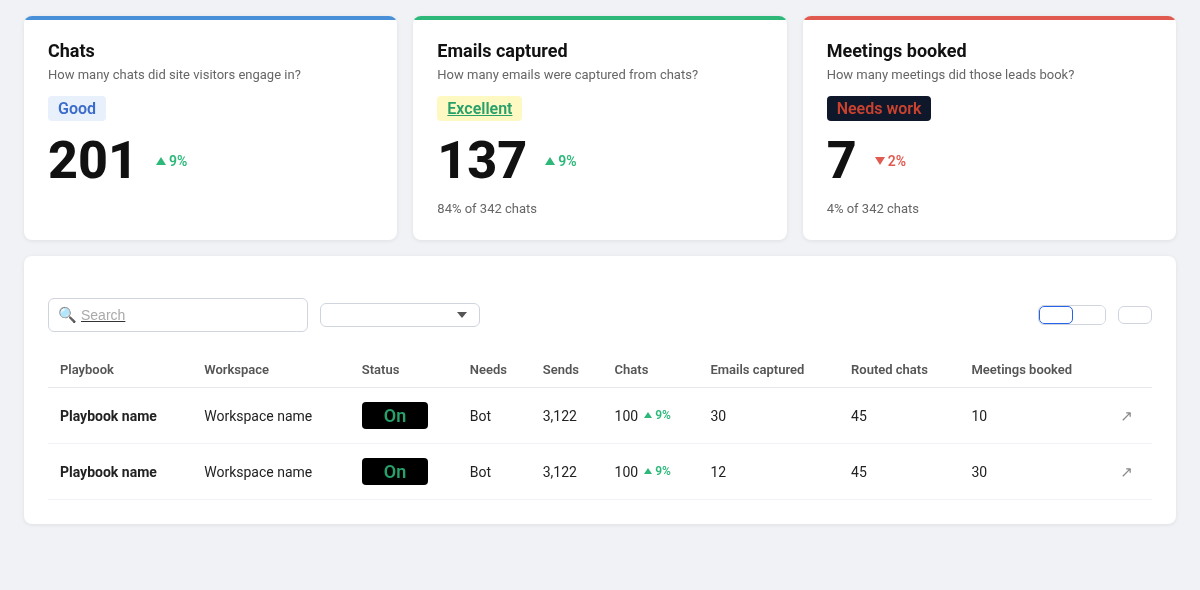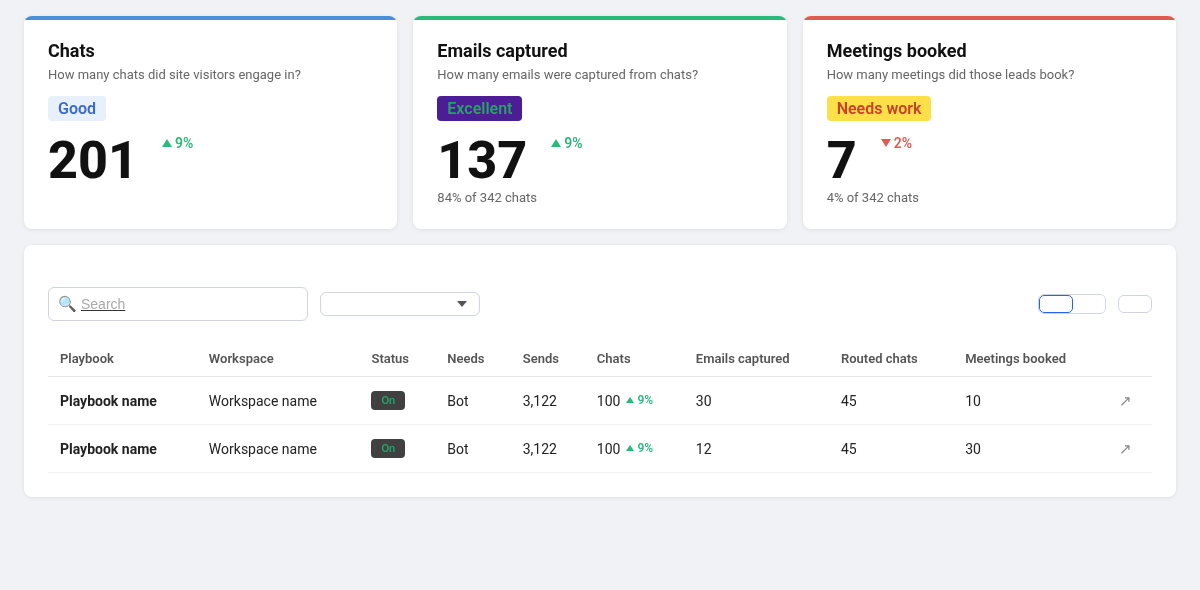--- a/index.html
+++ b/index.html
@@ -60,34 +60,35 @@
       font-weight: 600;
       margin-bottom: 14px;
     }
 
     .badge-good {
       background: #e8f0fc;
       color: #3a6bc9;
     }
 
     .badge-excellent {
-      background: #4c1d95;
+      background: #fef9c3;
       color: #28a06a;
+      text-decoration: underline;
     }
 
     .badge-needs-work {
-      background: #fde047;
+      background: #0f172a;
       color: #c9412f;
     }
 
     .metric-value-row {
       display: flex;
-      align-items: flex-start;
-      gap: 24px;
-      margin-bottom: 3px;
+      align-items: center;
+      gap: 18px;
+      margin-bottom: 14px;
     }
 
     .metric-value {
       font-size: 52px;
       font-weight: 800;
       color: #111;
       line-height: 1;
     }
 
     .metric-change {
@@ -251,25 +252,25 @@
       font-size: 14px;
       color: #222;
     }
 
     .playbook-name {
       font-weight: 700;
     }
 
     .status-on {
       display: inline-block;
-      background: #404040;
+      background: #000000;
       color: #28a06a;
-      padding: 3px 10px;
+      padding: 3px 22px;
       border-radius: 4px;
-      font-size: 11px;
+      font-size: 18px;
       font-weight: 600;
     }
 
     .chats-cell {
       display: flex;
       align-items: flex-start;
       gap: 6px;
     }
 
     .change-small {

